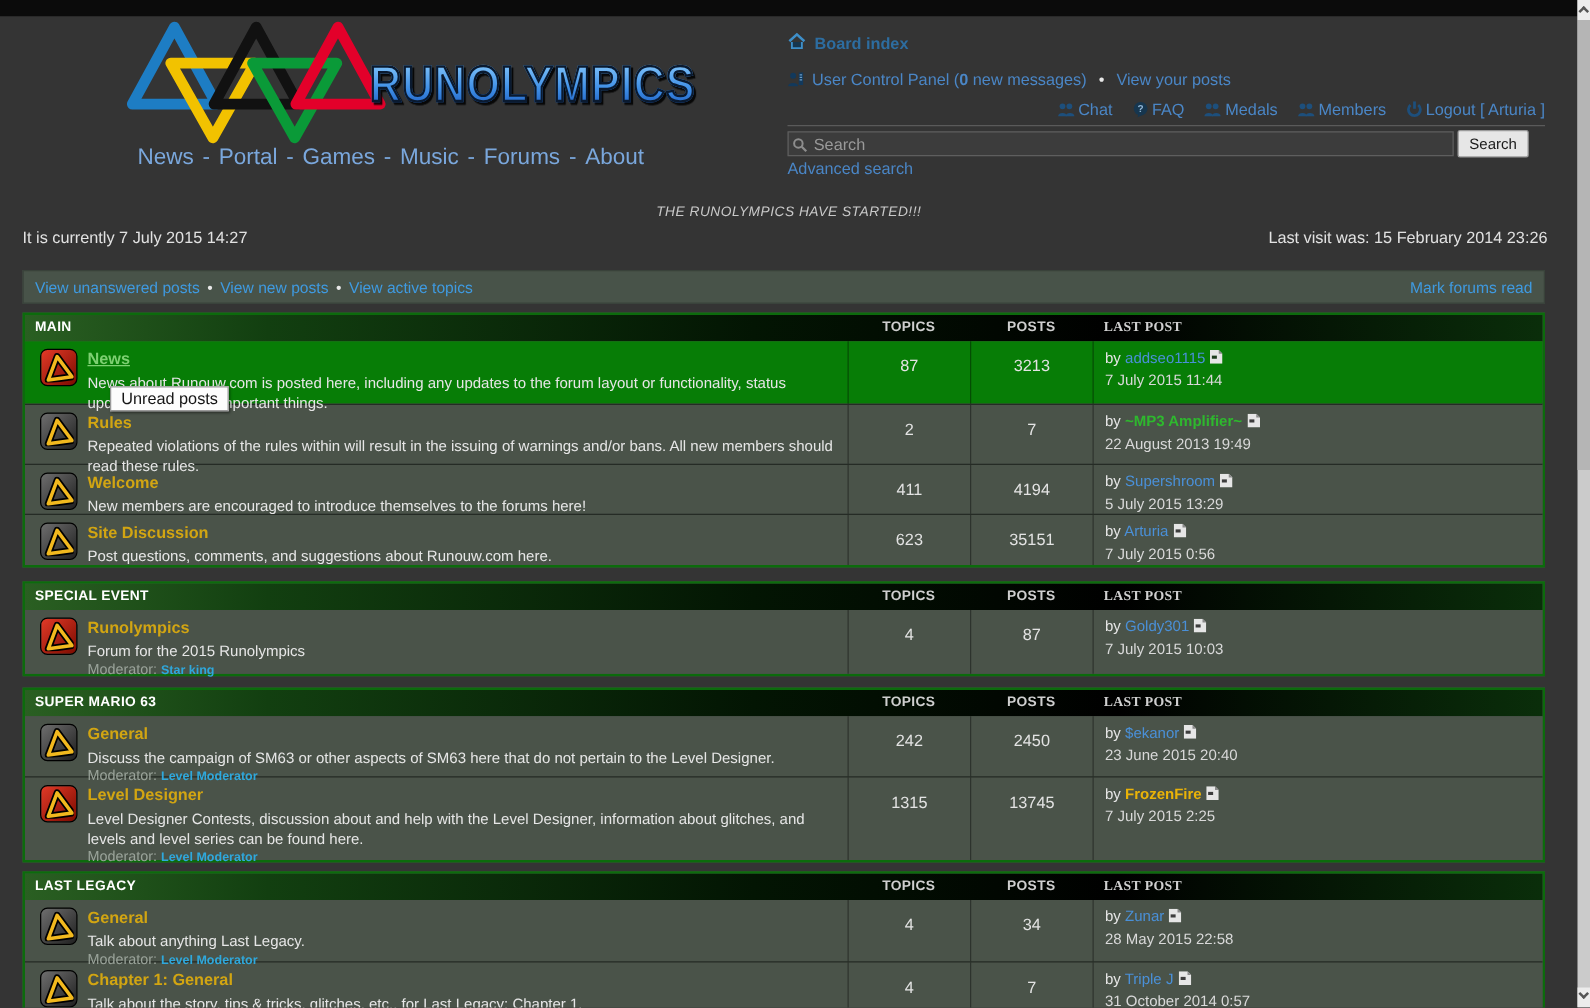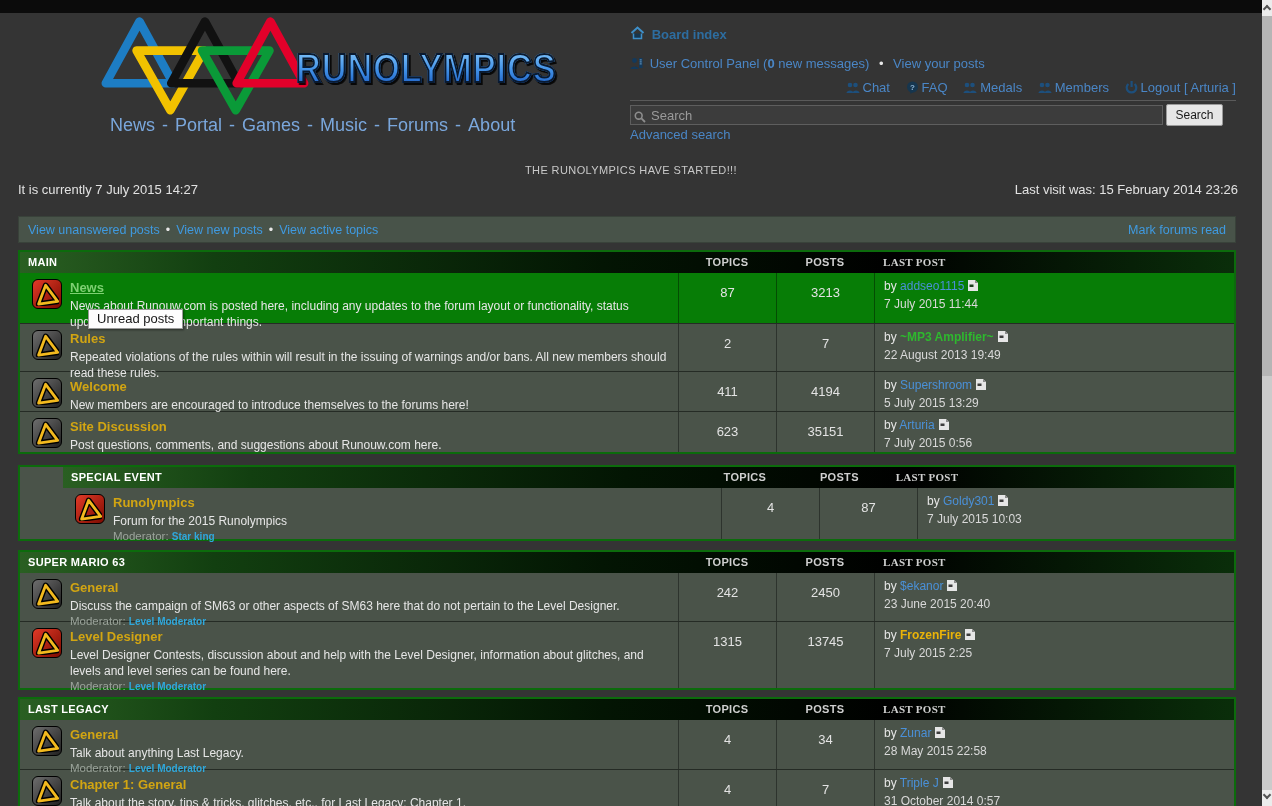--- a/index.html
+++ b/index.html
@@ -58,36 +58,36 @@
   .search-input::placeholder { color:#9a9a9a; }
   .search-mag { position:absolute; left:4px; top:109px; }
   .search-btn {
     position:absolute; left:536px; top:104px; width:57px; height:22px;
     background:#e6e6e6; border:1px solid #9a9a9a; border-radius:2px;
     font-size:12px; color:#1a1a1a; font-family:"Liberation Sans","DejaVu Sans",sans-serif;
   }
   .adv-line { top:127px; font-size:13px; }
 
   
-  .banner { position:absolute; top:164px; left:0; width:1262px; text-align:center; font-size:11px; letter-spacing:.4px; color:#c9c9c9; }
+  .banner { position:absolute; top:164px; left:0; width:1262px; text-align:center; font-size:11px; letter-spacing:.4px; color:#c9c9c9;font-style:italic; }
   .time-left { position:absolute; top:182px; left:18px; font-size:13px; color:#e2e2e2; }
   .time-right { position:absolute; top:182px; right:34px; font-size:13px; color:#e2e2e2; }
 
   
   .content { position:absolute; left:18px; top:216px; width:1218px; }
   .toolbar {
     height:27px; line-height:27px; background:#485349; border:1px solid #39423a;
     display:flex; justify-content:space-between; padding:0 9px; font-size:12.5px;
   }
   .toolbar a { color:#3f9ae0; text-decoration:none; }
   .tb-bullet { color:#e8e8e8; margin:0 6px; }
 
   .block { border:2px solid #0c6b0c; background:#4a5349; }
   .b-main { margin-top:7px; }
-  .b-se   { margin-top:11px;padding-left:43px; }
+  .b-se   { margin-top:11px; }
   .b-sm   { margin-top:9px; }
   .b-ll   { margin-top:7px; }
 
   .bhead {
     height:21px; line-height:21px; display:flex;
     background:linear-gradient(90deg,#2a5f22 0%,#123f10 16%,#031503 48%,#000 72%,#0a2e0a 100%);
   }
   .bh-name { width:658px; padding-left:8px; font-size:11px; font-weight:bold; color:#fff; letter-spacing:.3px; }
   .bh-col  { font-size:11px; font-weight:bold; color:#cfcfcf; letter-spacing:.3px; }
   .bh-top, .bh-posts { width:98px; text-align:center; }

